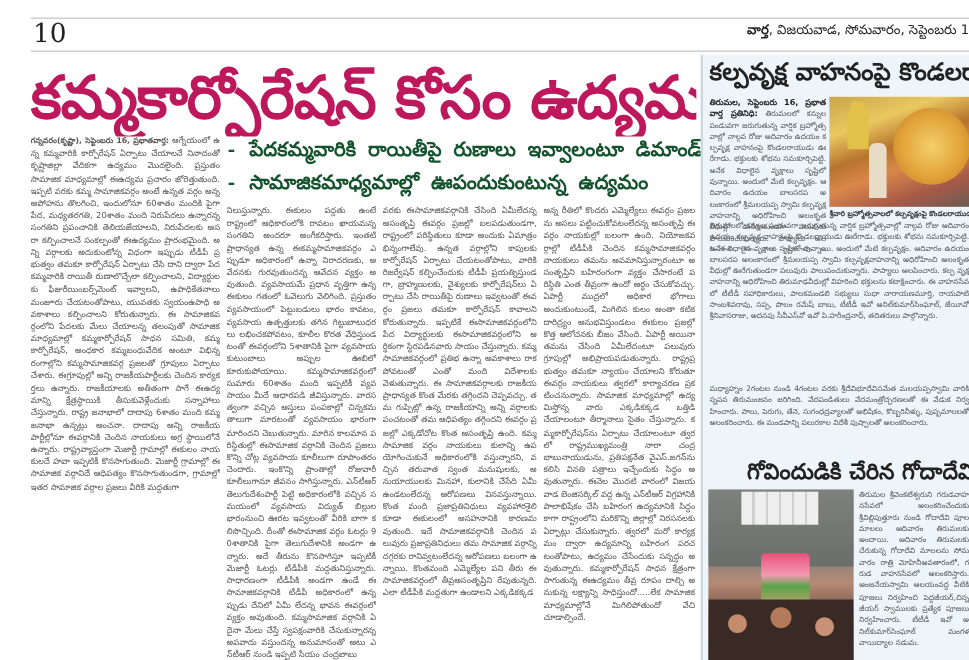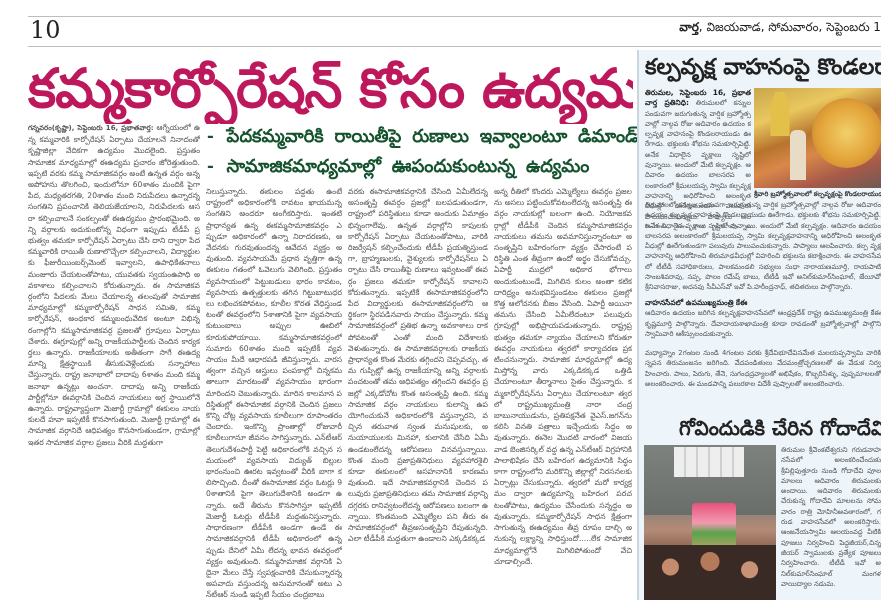--- a/index.html
+++ b/index.html
@@ -68,24 +68,20 @@
     <div class="gopuram"></div>
     <div class="garland"></div>
     <div class="figure"></div>
   </div>
   <div class="caption1">శ్రీవారి బ్రహ్మోత్సవాలలో కల్పవృక్షంపై కొండలరాయుడు</div>
 
   <div class="sb-text" style="left:6px; top:150px; width:236px; height:92px;">
     <span>తిరుమలలో కన్నుల పండువగా జరుగుతున్న వార్షిక బ్రహ్మోత్సవాల్లో నాల్గవ రోజు ఆదివారం ఉదయం కల్పవృక్ష వాహనంపై కొండలరాయుడు ఊరేగాడు. భక్తులకు శోభను సమకూర్చిపెట్టి. అనేక విధాలైన వృక్షాలు సృష్టిలో వున్నాయి. అందులో మేటి కల్పవృక్షం. ఆదివారం ఉదయం బాలసరప అలంకారంలో శ్రీమలయప్ప స్వామి కల్పవృక్షవాహనాన్ని అధిరోహించి అలంకృత వీధుల్లో ఊరేగుతుండగా పలువురు పాలుపంచుకున్నారు. పాప్యాలు ఆలపించారు. కల్ప వృక్ష వాహనాన్ని అధిరోహించి తిరుమాఢవీధుల్లో విహరించి భక్తులను కటాక్షించారు. ఈ వాహనసేవలో టీటీడీ సహాధికారులు, పాలకమండలి సభ్యులు సుధా నారాయణమూర్తి, రాయపాటి సాంబశివరావు, సప్ప, పొలం రమేష్ బాబు, టీటీడీ ఇవో అనిల్‌కుమార్‌సింఘాల్, జేయీవో శ్రీనివాసరాజు, అదనపు సీవీఎస్‌వో ఇవో పి.హరీంద్రనాధ్, తదితరులు పాల్గొన్నారు.</span>
   </div>
 
-  <div class="sb-text" style="left:6px; top:248px; width:236px; height:48px;">
-    <div class="sb-sub">వాహనసేవలో ఉపముఖ్యమంత్రి కేఈ</div>
-    <div>ఆదివారం ఉదయం జరిగిన కల్పవృక్షవాహనసేవలో ఆంధ్రప్రదేశ్ రాష్ట్ర ఉపముఖ్యమంత్రి కేఈ కృష్ణమూర్తి పాల్గొన్నారు. దేవాదాయశాఖామంత్రి కూడా రావడంతో బ్రహ్మోత్సవాల్లో పాల్గొని స్వామివారి ఆశీస్సులందుకున్నారు.</div>
-  </div>
 
   <div class="sb-text" style="left:6px; top:298px; width:236px; height:66px;">
     <div>మధ్యాహ్నం 2గంటల నుండి 4గంటల వరకు శ్రీదేవిభూదేవిసమేత మలయప్పస్వామి వారికి స్నపన తిరుమంజనం జరిగింది. వేదపండితులు వేదమంత్రోచ్ఛరణలతో ఈ వేడుక నిర్వహించారు. పాలు, పెరుగు, తేనె, సుగంధద్రవ్యాలతో అభిషేకం, కొబ్బరినీళ్ళు, పుష్పమాలలతో అలంకరించారు. ఈ మండపాన్ని పలురకాల విదేశీ పుష్పాలతో అలంకరించారు.</div>
   </div>
 
   <div class="sb-head2">గోవిందుడికి చేరిన గోదాదేవి మాలలు</div>
 
   <div class="photo2">
     <div class="elephant"></div>
     <div class="umbrella"></div>

